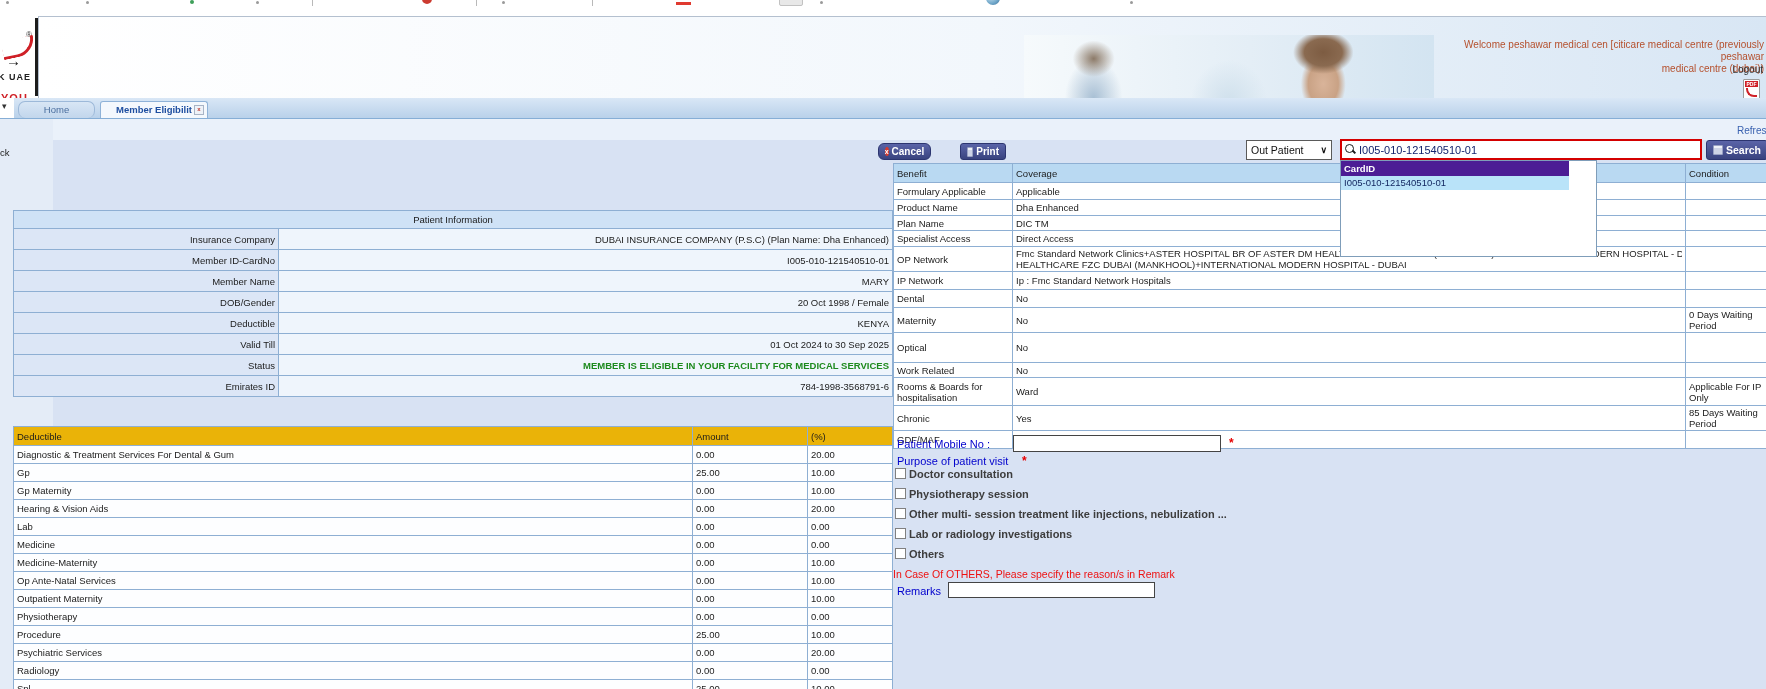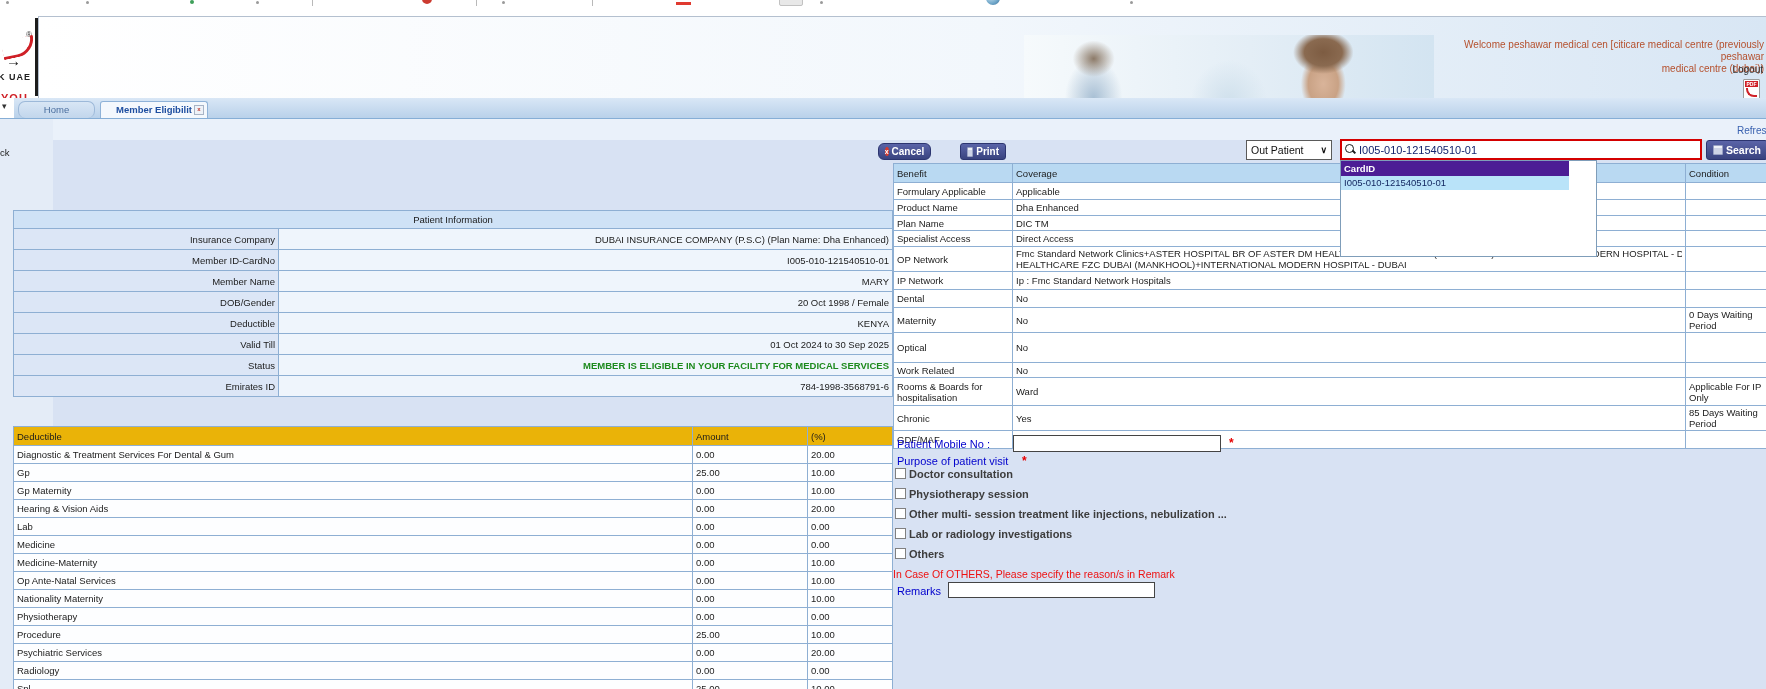--- a/index.html
+++ b/index.html
@@ -401,21 +401,21 @@
           <td>Medicine-Maternity</td>
           <td>0.00</td>
           <td>10.00</td>
         </tr>
         <tr>
           <td>Op Ante-Natal Services</td>
           <td>0.00</td>
           <td>10.00</td>
         </tr>
         <tr>
-          <td>Nationality Maternity</td>
+          <td>Outpatient Maternity</td>
           <td>0.00</td>
           <td>10.00</td>
         </tr>
         <tr>
           <td>Physiotherapy</td>
           <td>0.00</td>
           <td>0.00</td>
         </tr>
         <tr>
           <td>Procedure</td>

